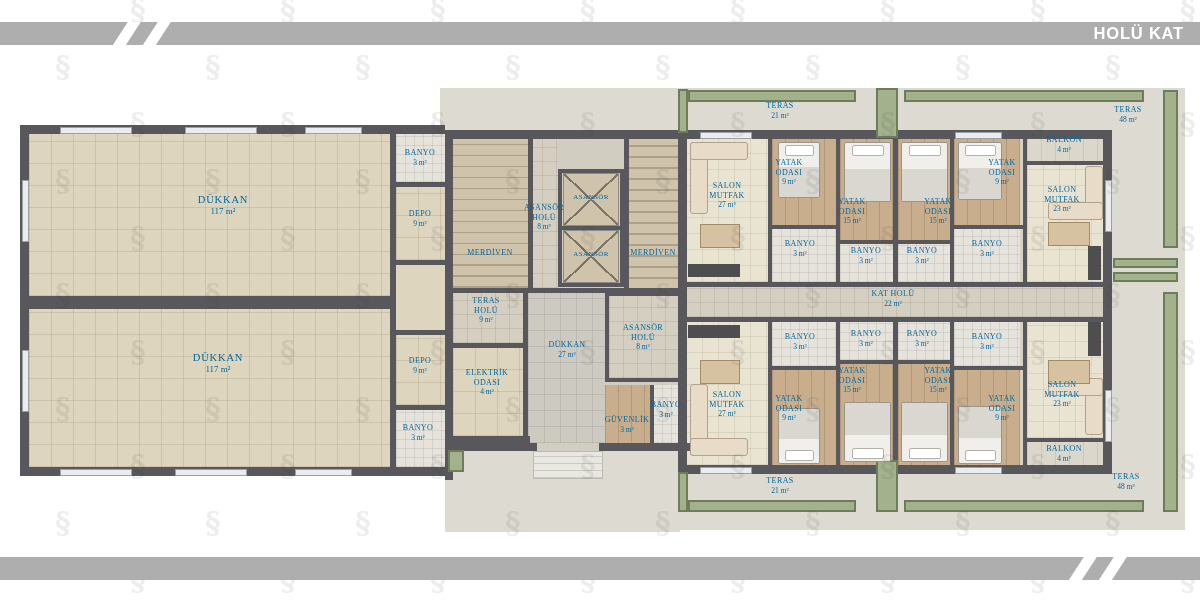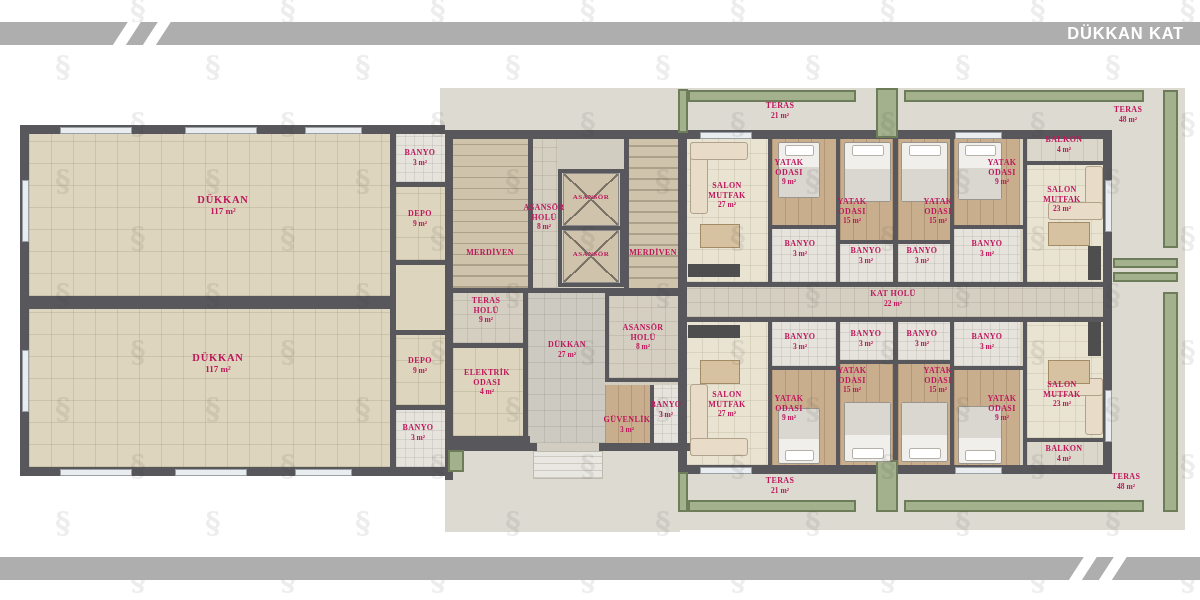--- a/index.html
+++ b/index.html
@@ -40,21 +40,21 @@
      repeating-linear-gradient(0deg,rgba(120,120,110,.16) 0 1px,transparent 1px 9px),
      repeating-linear-gradient(90deg,rgba(120,120,110,.16) 0 1px,transparent 1px 9px);}
   .f-stairs{background-color:#cfc3ab;background-image:
      repeating-linear-gradient(0deg,rgba(90,80,60,.3) 0 1.5px,transparent 1.5px 11px);}
   .f-balkon{background-color:#dbd7ca;background-image:
      repeating-linear-gradient(90deg,rgba(110,105,90,.15) 0 1px,transparent 1px 14px);}
   .f-elevator{background-color:#cfc3ab;border:1px solid #8a8a8a;background-image:
      linear-gradient(to top right,transparent calc(50% - 1px),#7d7468 calc(50% - 1px) calc(50% + 1px),transparent calc(50% + 1px)),
      linear-gradient(to bottom right,transparent calc(50% - 1px),#7d7468 calc(50% - 1px) calc(50% + 1px),transparent calc(50% + 1px));}
   .room-label{position:absolute;transform:translateX(-50%);text-align:center;z-index:30;
-              font-family:"Liberation Serif",serif;color:#be185d;white-space:nowrap;font-weight:700;}
+              font-family:"Liberation Serif",serif;color:#0369a1;white-space:nowrap;font-weight:400;}
   .room-label .ln{display:block;font-size:8px;line-height:9.5px;letter-spacing:.4px;}
   .room-label .ar{display:block;font-size:7.5px;line-height:9px;}
   .room-label.big .ln{font-size:10.5px;line-height:12px;letter-spacing:.8px;}
   .room-label.big .ar{font-size:9px;line-height:11px;}
   .room-label.small .ln{font-size:7px;line-height:8.5px;}
   
   .bed{background:#f0efec;border:1px solid #9a958c;border-radius:2px;z-index:10;}
   .bed .pillow{position:absolute;left:15%;width:68%;height:9px;background:#ffffff;border:1px solid #b5b1a8;border-radius:2px;}
   .bed .blanket{position:absolute;left:0;width:100%;height:55%;background:#dad7d1;}
   .sofa{background:#e8dcc8;border:1px solid #b3a28b;border-radius:3px;z-index:10;}
@@ -161,21 +161,21 @@
       <span class="pat" style="left: 730px; top: 562px;">§</span>
       <span class="pat" style="left: 880px; top: 562px;">§</span>
       <span class="pat" style="left: 1030px; top: 562px;">§</span>
       <span class="pat" style="left: 1180px; top: 562px;">§</span>
     </div>
 
   <div class="bar top">
     <div class="slash" style="left:120px"></div>
     <div class="slash" style="left:150px"></div>
   </div>
-  <div class="bar-title" style="top:22px">DÜKKAN KAT</div>
+  <div class="bar-title" style="top:22px">HOLÜ KAT</div>
 
   <div id="plan">
       <div class="abs outdoor" style="left: 440px; top: 88px; width: 745px; height: 45px;"></div>
       <div class="abs outdoor" style="left: 675px; top: 88px; width: 510px; height: 442px;"></div>
       <div class="abs outdoor" style="left: 445px; top: 440px; width: 235px; height: 92px;"></div>
       <div class="abs base" style="left: 20px; top: 125px; width: 425px; height: 351px; background: rgb(221, 213, 189);"></div>
       <div class="abs base" style="left: 445px; top: 130px; width: 245px; height: 321px; background: rgb(210, 205, 193);"></div>
       <div class="abs base" style="left: 678px; top: 130px; width: 434px; height: 344px; background: rgb(216, 210, 196);"></div>
       <div class="abs porch" style="left: 533px; top: 451px; width: 68px; height: 26px;"></div>
       <div class="abs wall" style="left: 20px; top: 125px; width: 425px; height: 9px;"></div>

